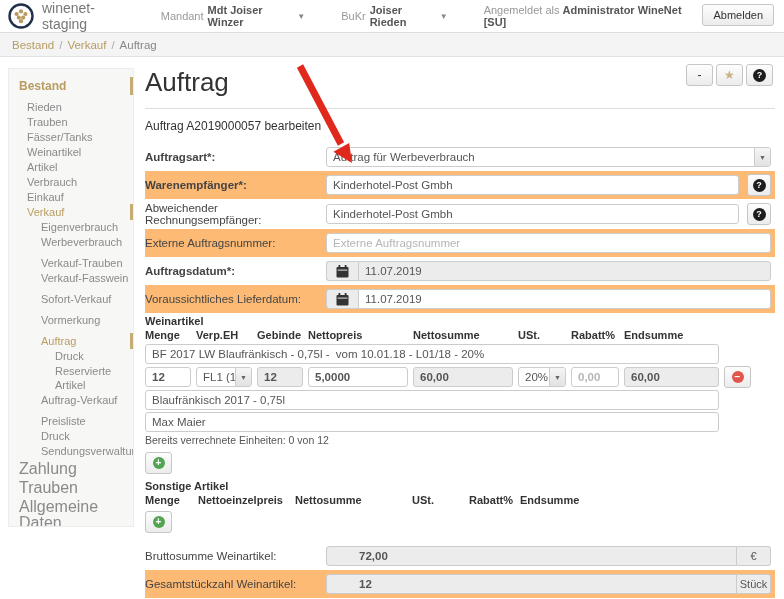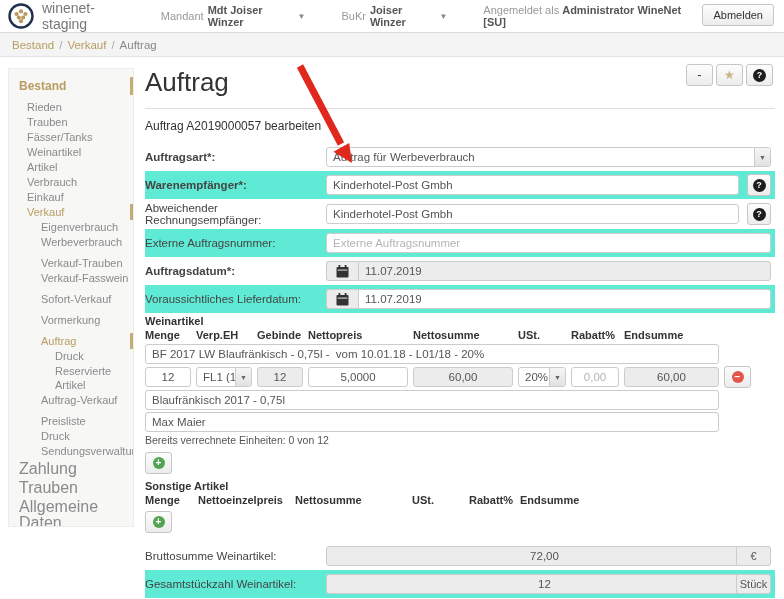--- a/index.html
+++ b/index.html
@@ -49,29 +49,29 @@
   .tool-btn { width:27px; height:22px; margin-left:3px; font-size:12px; }
   .star { color:#c9b282; font-size:12px; }
   .qcircle { display:inline-flex; width:13px; height:13px; border-radius:50%; background:#1d1d1d;
     color:#fff; font-size:9px; font-weight:bold; align-items:center; justify-content:center; line-height:13px; }
   h1 { font-size:26px; font-weight:normal; color:#333; line-height:28px; margin:6px 0 12px 0; }
   .rule { border:none; border-top:1px solid #ddd; margin:0 0 10px 0; }
   .subtitle { font-size:12px; color:#333; margin-bottom:10px; }
 
   
   .frow { display:flex; align-items:center; min-height:28px; padding:3px 4px 3px 0;gap:21px; }
-  .frow.stripe { background:#5eead4; }
+  .frow.stripe { background:#fdba74; }
   .flabel { width:160px; flex:0 0 auto; font-size:11.5px; color:#444; }
   .flabel.req { font-weight:bold; }
   .fctl { flex:1; display:flex; align-items:center; }
   input { height:20px; border:1px solid #ccc; border-radius:3px; padding:1px 6px;
     font-size:11.5px; color:#555; font-family:inherit; background:#fff; width:100%; outline:none; }
   input::placeholder { color:#b5b5b5; }
   input.ro { background:#ececec; color:#555; }
-  input.num { text-align:center; }
+  input.num { text-align:left;font-weight:bold; }
   .sel { height:20px; border:1px solid #ccc; border-radius:3px; background:#fff; color:#555;
     font-size:11.5px; display:flex; align-items:center; cursor:pointer; overflow:hidden; }
   .sel .sel-txt { flex:1; padding:0 6px; white-space:nowrap; overflow:hidden; }
   .sel .sel-caret { width:16px; align-self:stretch; background:linear-gradient(#f5f5f5,#e2e2e2);
     border-left:1px solid #ccc; display:flex; align-items:center; justify-content:center;
     font-size:7px; color:#666; }
   .mini-btn { width:24px; height:22px; margin-left:8px; flex:0 0 auto; }
   .igroup { display:flex; width:100%; }
   .igroup .addon { width:32px; flex:0 0 auto; background:#ececec; border:1px solid #ccc;
     border-right:none; border-radius:3px 0 0 3px; display:flex; align-items:center; justify-content:center; }
@@ -119,21 +119,21 @@
     <circle cx="13" cy="18.2" r="2.1" fill="#b89a5e"></circle>
   </svg>
   <span class="appname">winenet-staging</span>
   <div class="ctxgrp">
     <span class="ctxlbl">Mandant</span>
     <span class="ctxval">Mdt Joiser Winzer</span>
     <span class="caret">▼</span>
   </div>
   <div class="ctxgrp">
     <span class="ctxlbl">BuKr</span>
-    <span class="ctxval">Joiser Winzer</span>
+    <span class="ctxval">Joiser Rieden</span>
     <span class="caret">▼</span>
   </div>
   <div class="topbar-right">
     <span class="loggedin">
       <span>Angemeldet als</span>
       <b>Administrator WineNet [SU]</b>
     </span>
     <button class="btn logout-btn">Abmelden</button>
   </div>
 </div>

